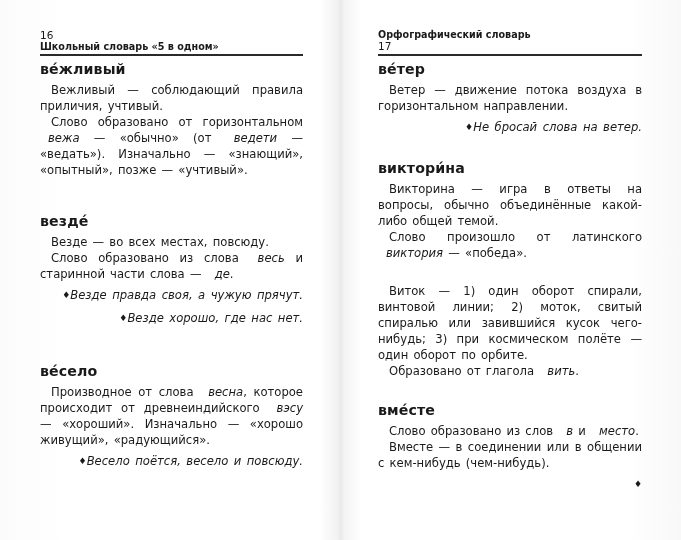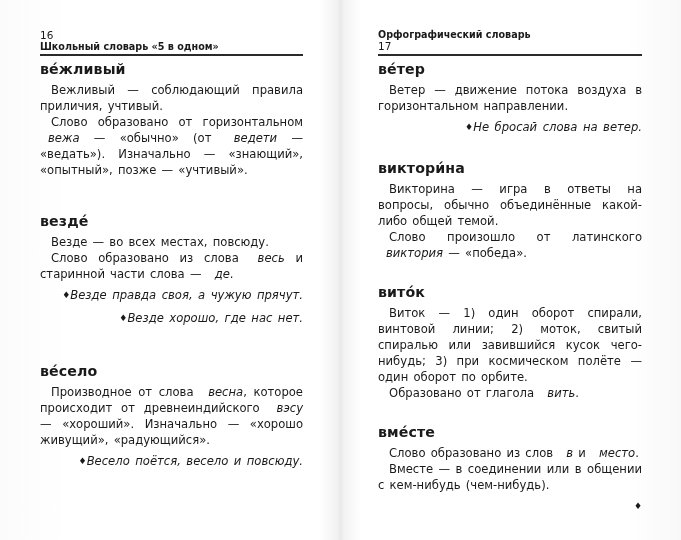--- a/index.html
+++ b/index.html
@@ -87,21 +87,20 @@
         <div class="prov"><span class="bullet">♦</span><span>Не бросай слова на ветер.</span></div>
       </div>
       <div class="gap-m"></div>
       <div class="entry">
         <div class="headword">виктори́на</div>
         <p class="para">Викторина — игра в ответы на вопросы, обычно объединённые какой-либо общей темой.</p>
         <p class="para"><span>Слово произошло от латинского </span><i>виктория</i><span> — «победа».</span></p>
       </div>
       <div class="gap-m"></div>
       <div class="entry">
-        <div class="headword">вито́к</div>
         <p class="para">Виток — 1) один оборот спирали, винтовой линии; 2) моток, свитый спиралью или завившийся кусок чего-нибудь; 3) при космическом полёте — один оборот по орбите.</p>
         <p class="para"><span>Образовано от глагола </span><i>вить</i><span>.</span></p>
       </div>
       <div class="gap-m"></div>
       <div class="entry">
         <div class="headword">вме́сте</div>
         <p class="para"><span>Слово образовано из слов </span><i>в</i><span> и </span><i>место</i><span>.</span></p>
         <p class="para">Вместе — в соединении или в общении с кем-нибудь (чем-нибудь).</p>
         <div class="prov"><span class="bullet">♦</span></div>
       </div>

